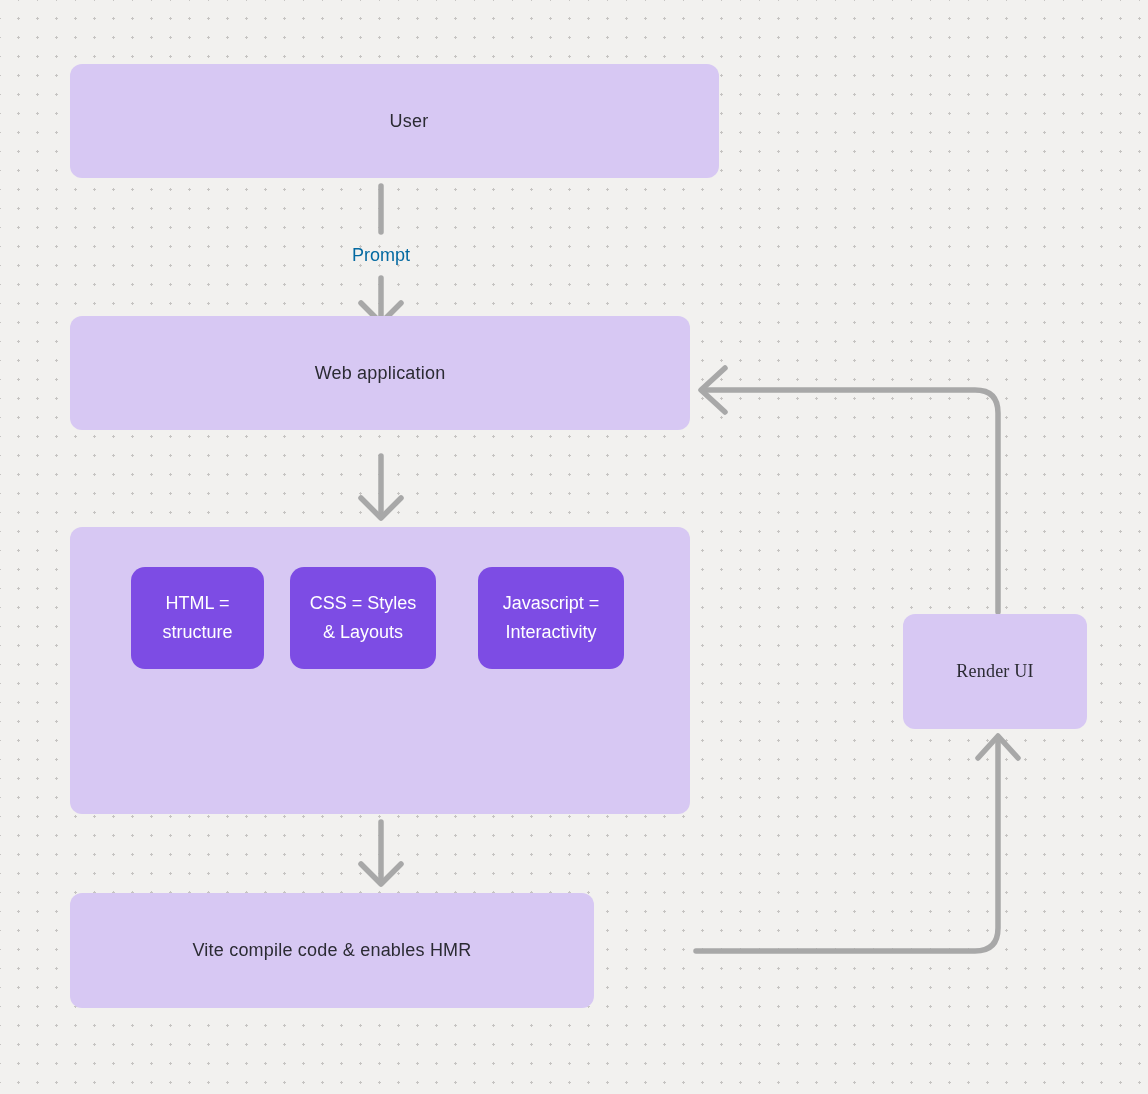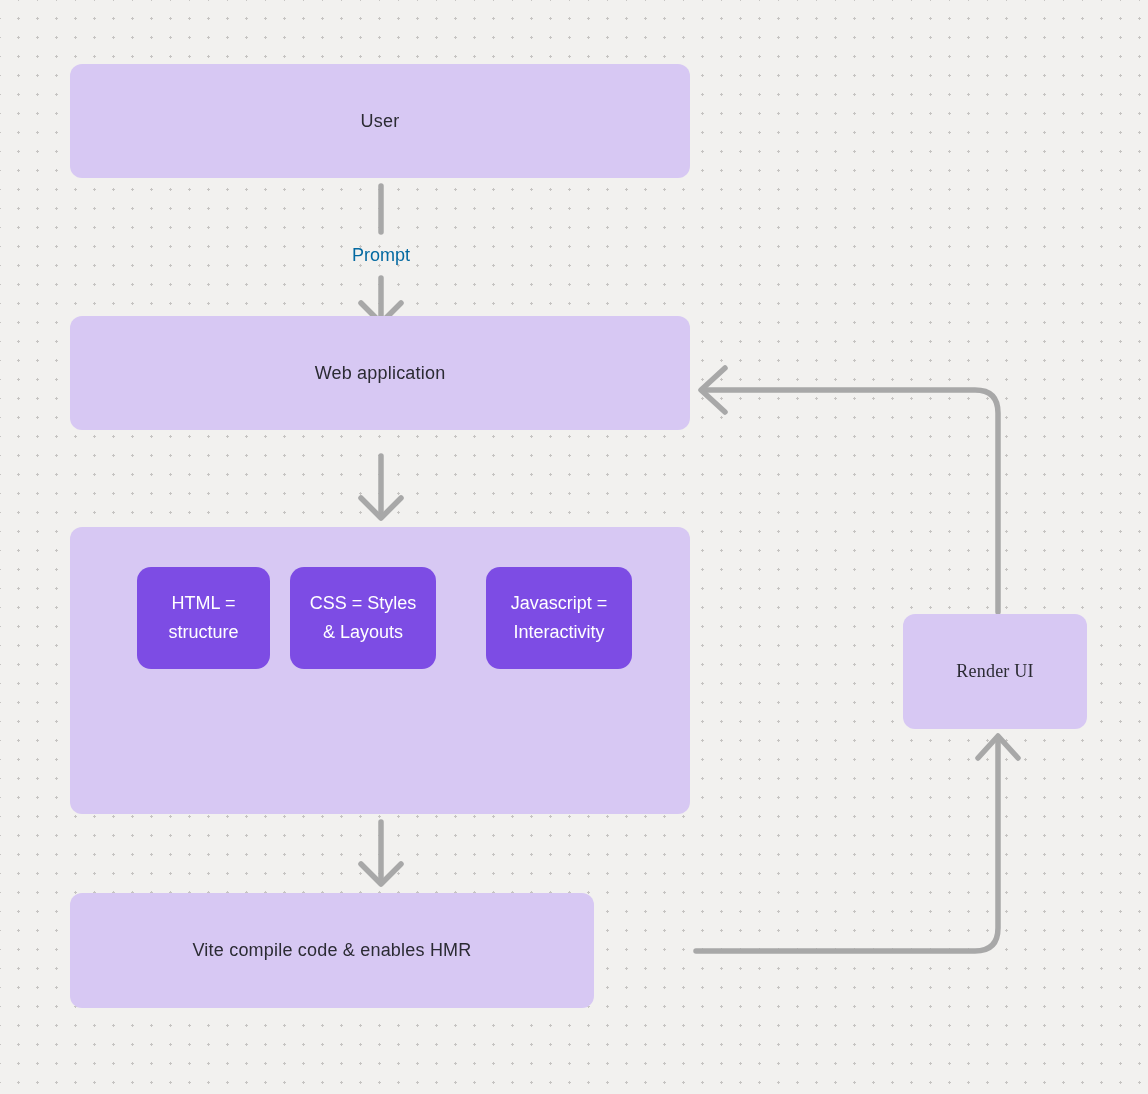--- a/index.html
+++ b/index.html
@@ -99,40 +99,40 @@
       <polyline points="978,758 998,736 1018,758"></polyline>
     </g>
 
     <g>
       <path d="M998 612 V413 Q998 390 975 390 H707"></path>
       <polyline points="725,368 701,390 725,412"></polyline>
     </g>
   </g>
 </svg>
 
-<div class="node" style="left:70px; top:64px; width:620px; height:114px;">
+<div class="node" style="left:70px; top:64px; width:620px; height:114px;padding-left:29px;">
   <span>User</span>
 </div>
 
 <div class="edge-label" style="left:331px; top:245px; width:100px;">Prompt</div>
 
 <div class="node" style="left:70px; top:316px; width:620px; height:114px;">
   <span>Web application</span>
 </div>
 
 <div class="container-node" style="left:70px; top:527px; width:620px; height:287px;">
-  <div class="inner-node" style="left:67px; top:40px; width:133px; height:102px;text-align:right;">
+  <div class="inner-node" style="left:61px; top:40px; width:133px; height:102px;text-align:right;">
     <span>HTML =</span>
     <span>structure</span>
   </div>
   <div class="inner-node" style="left:220px; top:40px; width:146px; height:102px;">
     <span>CSS = Styles</span>
     <span>&amp; Layouts</span>
   </div>
-  <div class="inner-node" style="left:408px; top:40px; width:146px; height:102px;margin-left:8px;">
+  <div class="inner-node" style="left:408px; top:40px; width:146px; height:102px;">
     <span>Javascript =</span>
     <span>Interactivity</span>
   </div>
 </div>
 
 <div class="node" style="left:70px; top:893px; width:524px; height:115px;">
   <span>Vite compile code &amp; enables HMR</span>
 </div>
 
 <div class="node" style="left:903px; top:614px; width:184px; height:115px;font-family:Liberation Serif, serif;">

